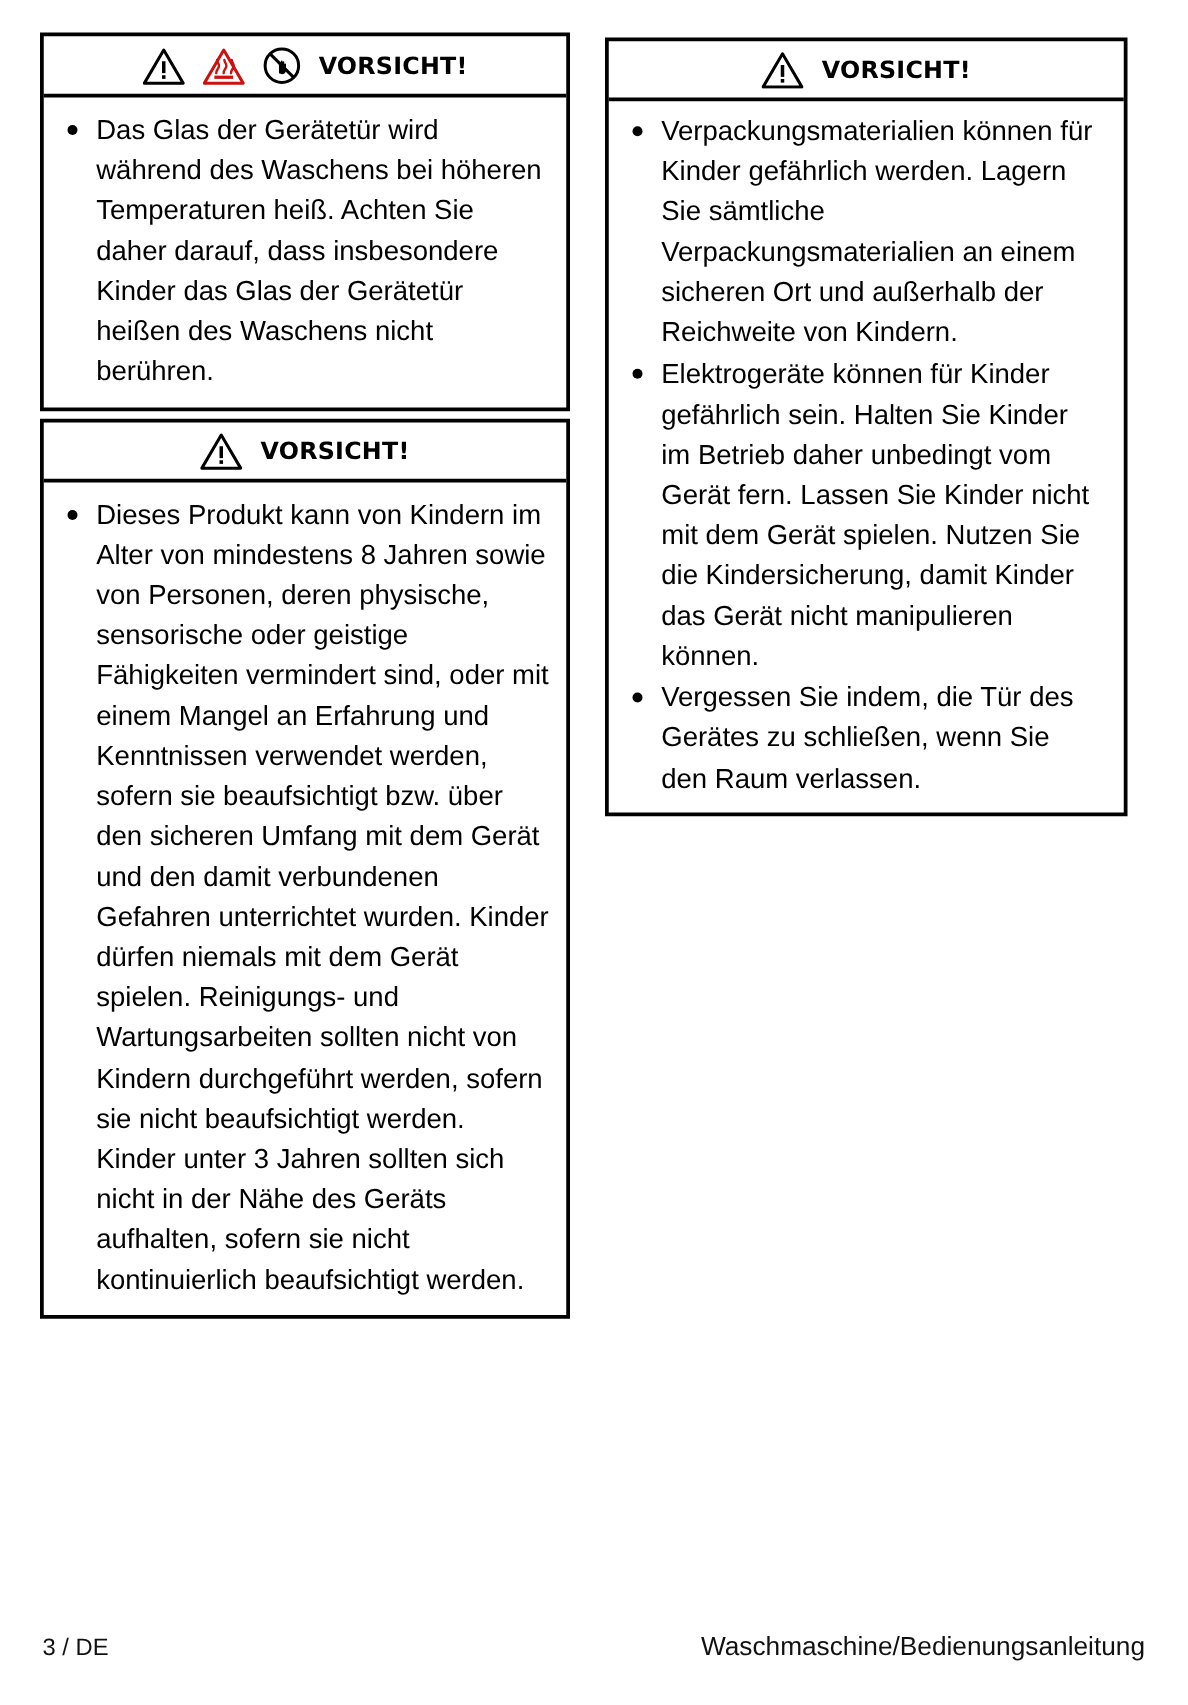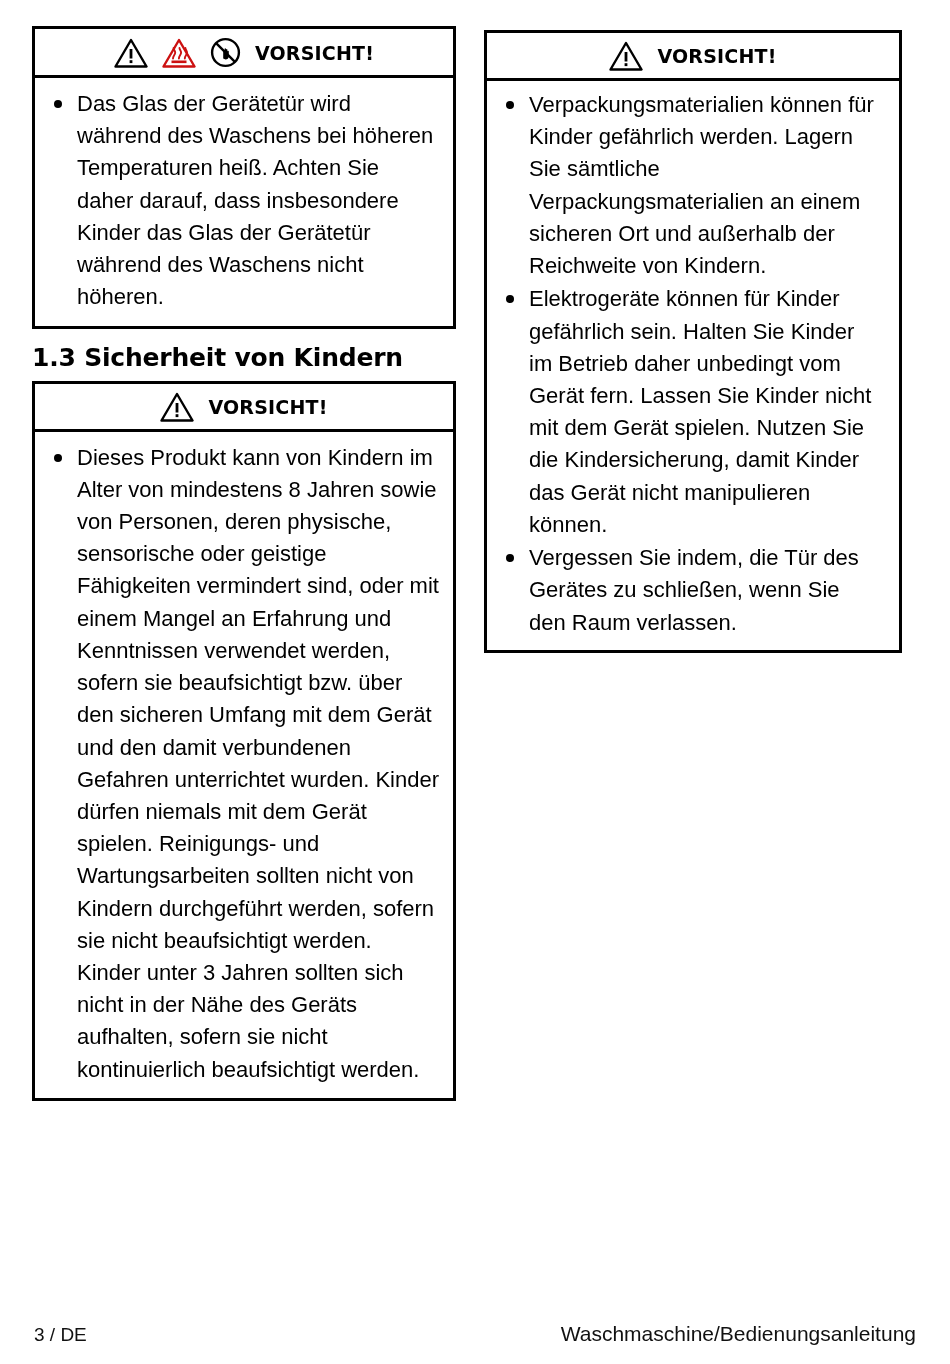--- a/index.html
+++ b/index.html
@@ -106,21 +106,21 @@
     border-radius: 50%;
     background: #000;
   }
 
   .right-box .warn-body { padding: 8px 24px 10px 12px; }
   .right-box ul.bullets > li { margin-bottom: 1px; }
 
   .footer {
     position: absolute;
     left: 0;
-    bottom: 0;
+    bottom: 16px;
     width: 950px;
     height: 64px;
   }
   .footer-left {
     position: absolute;
     left: 34px;
     bottom: 18px;
     font-size: 19px;
     color: #111;
   }
@@ -164,26 +164,25 @@
               <circle cx="15.5" cy="15.5" r="13.4" fill="none" stroke="#000" stroke-width="2.4"></circle>
               <line x1="6.1" y1="6.1" x2="24.9" y2="24.9" stroke="#000" stroke-width="2.4"></line>
               <path d="M13.2 21.5 L13.2 13.6 C13.2 12.6 14.6 12.6 14.6 13.6 L14.6 16.4 L14.6 12.1 C14.6 11.1 16 11.1 16 12.1 L16 16.2 L16 12.7 C16 11.7 17.4 11.7 17.4 12.7 L17.4 16.6 L17.4 14.4 C17.4 13.5 18.8 13.5 18.8 14.4 L18.8 19.2 C18.8 21.3 17.2 22.4 15.6 22.4 L13.2 21.5 Z" fill="#000"></path>
             </svg>
           </span>
         </div>
         <span class="warn-label">VORSICHT!</span>
       </div>
       <div class="warn-body">
         <ul class="bullets">
-          <li>Das Glas der Gerätetür wird während des Waschens bei höheren Temperaturen heiß. Achten Sie daher darauf, dass insbesondere Kinder das Glas der Gerätetür während des Waschens nicht höheren.</li>
+          <li>Das Glas der Gerätetür wird während des Waschens bei höheren Temperaturen heiß. Achten Sie daher darauf, dass insbesondere Kinder das Glas der Gerätetür heißen des Waschens nicht berühren.</li>
         </ul>
       </div>
     </div>
 
-    <h2 class="section-title second">1.3 Sicherheit von Kindern</h2>
 
     <div class="warn-box">
       <div class="warn-head center">
         <span>
           <svg class="icon" width="34" height="30" viewBox="0 0 34 30">
             <path d="M17 2 L32.5 28.5 L1.5 28.5 Z" fill="none" stroke="#000" stroke-width="2.4" stroke-linejoin="round"></path>
             <rect x="15.6" y="11" width="2.8" height="9.5" fill="#000"></rect>
             <rect x="15.6" y="22.2" width="2.8" height="2.9" fill="#000"></rect>
           </svg>
         </span>

